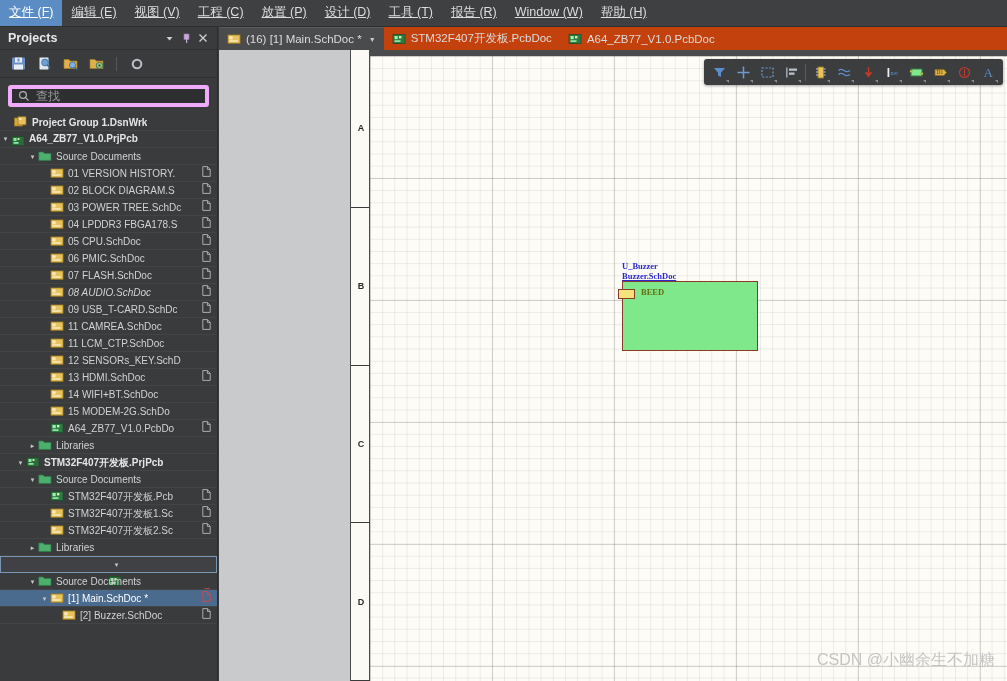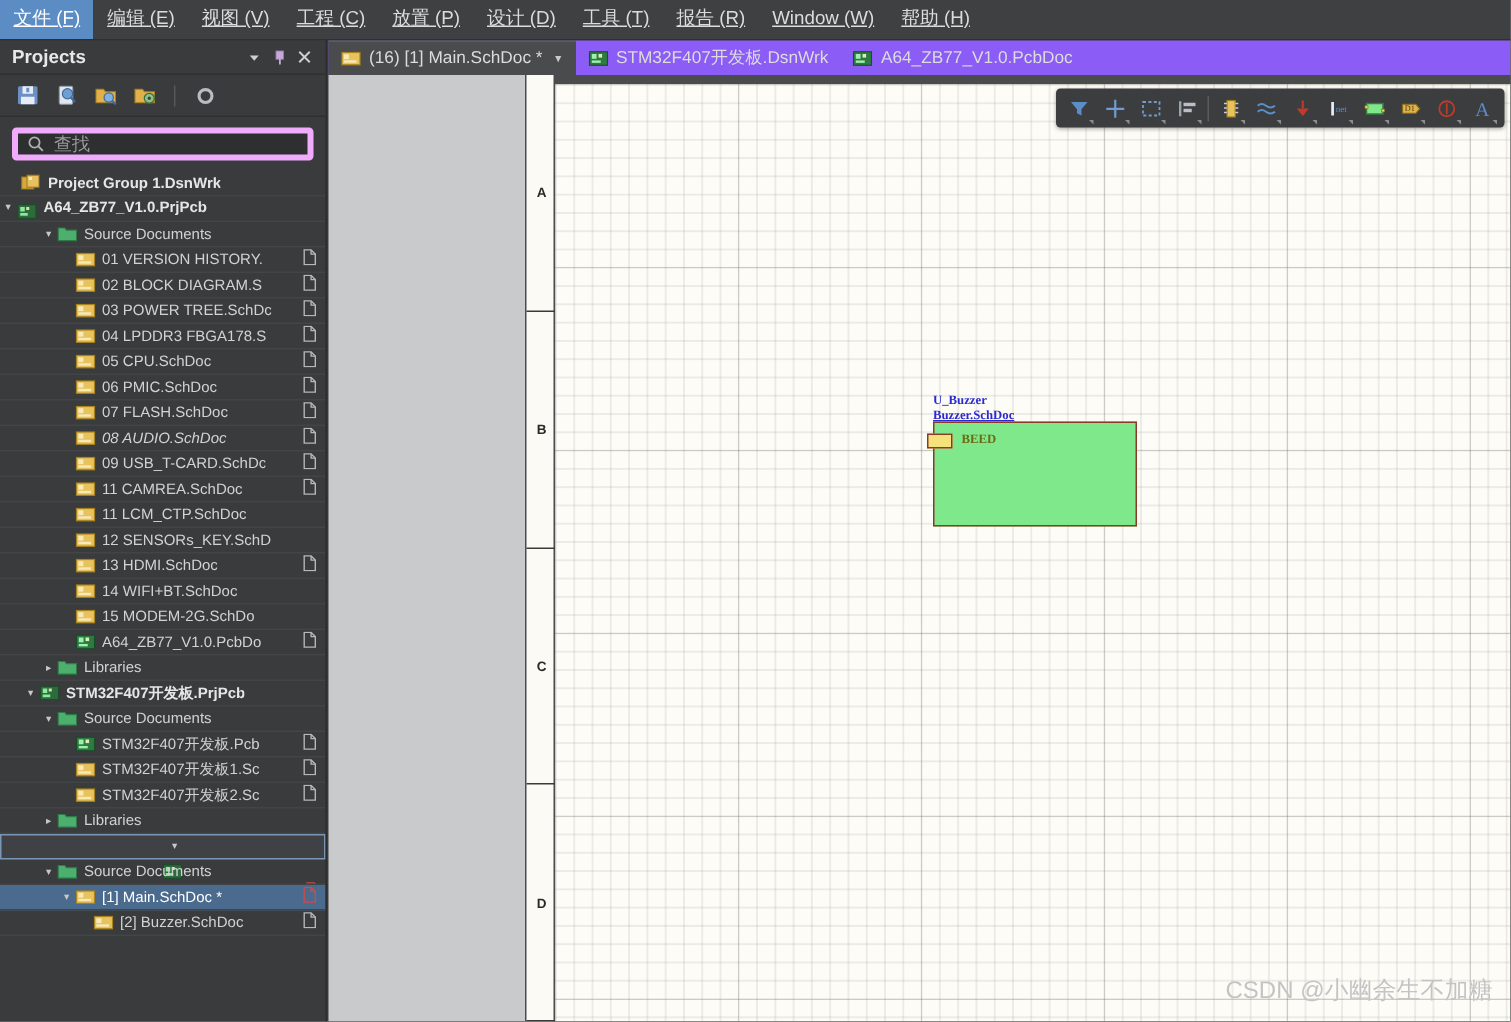--- a/index.html
+++ b/index.html
@@ -69,21 +69,21 @@
   .row .lbl { font-size: 10px; color: #d2d2d2; white-space: nowrap; overflow: hidden; line-height: 17px; }
   .row .lbl.bold { font-weight: bold; color: #e6e6e6; }
   .row .doc-ico { margin-left: auto; flex: 0 0 11px; }
   .row.selected { background: #4a6a8e; }
   .row.selected .lbl { color: #ffffff; }
   .row.focus-outline { outline: 1px solid #7996b5; outline-offset: -1px; background: #404144; }
 
   
   .tabbar {
     position: absolute; top: 27px; left: 219px; width: 788px; height: 23px;
-    background: #8b5cf6; display: flex; align-items: flex-end;
+    background: #c2410c; display: flex; align-items: flex-end;
   }
   .tab {
     height: 23px; display: flex; align-items: center; gap: 5px;
     padding: 0 8px; font-size: 11.5px; color: #dcdcdc; white-space: nowrap;
   }
   .tab.active { background: #4a4b4d; border-top: 1px solid #5a5b5d; }
   .tab .caret { font-size: 7px; color: #cacaca; margin-left: 2px; }
 
   
   .editor {
@@ -652,21 +652,21 @@
       </div>
       <div class="tab">
         <span style="display: flex;">
           <svg width="14" height="12" viewBox="0 0 14 12">
             <rect x="1" y="1.5" width="12" height="9" fill="#2d7a42" stroke="#1d4a28" stroke-width="0.7"></rect>
             <rect x="2.5" y="3" width="3.2" height="3.2" fill="#9ef0b0"></rect>
             <rect x="7" y="3" width="2.4" height="2.4" fill="#d8f0b0"></rect>
             <rect x="2.5" y="7.3" width="6" height="1.6" fill="#9ef0b0"></rect>
           </svg>
         </span>
-        <span>STM32F407开发板.DsnWrk</span>
+        <span>STM32F407开发板.PcbDoc</span>
       </div>
       <div class="tab">
         <span style="display: flex;">
           <svg width="14" height="12" viewBox="0 0 14 12">
             <rect x="1" y="1.5" width="12" height="9" fill="#2d7a42" stroke="#1d4a28" stroke-width="0.7"></rect>
             <rect x="2.5" y="3" width="3.2" height="3.2" fill="#9ef0b0"></rect>
             <rect x="7" y="3" width="2.4" height="2.4" fill="#d8f0b0"></rect>
             <rect x="2.5" y="7.3" width="6" height="1.6" fill="#9ef0b0"></rect>
           </svg>
         </span>

